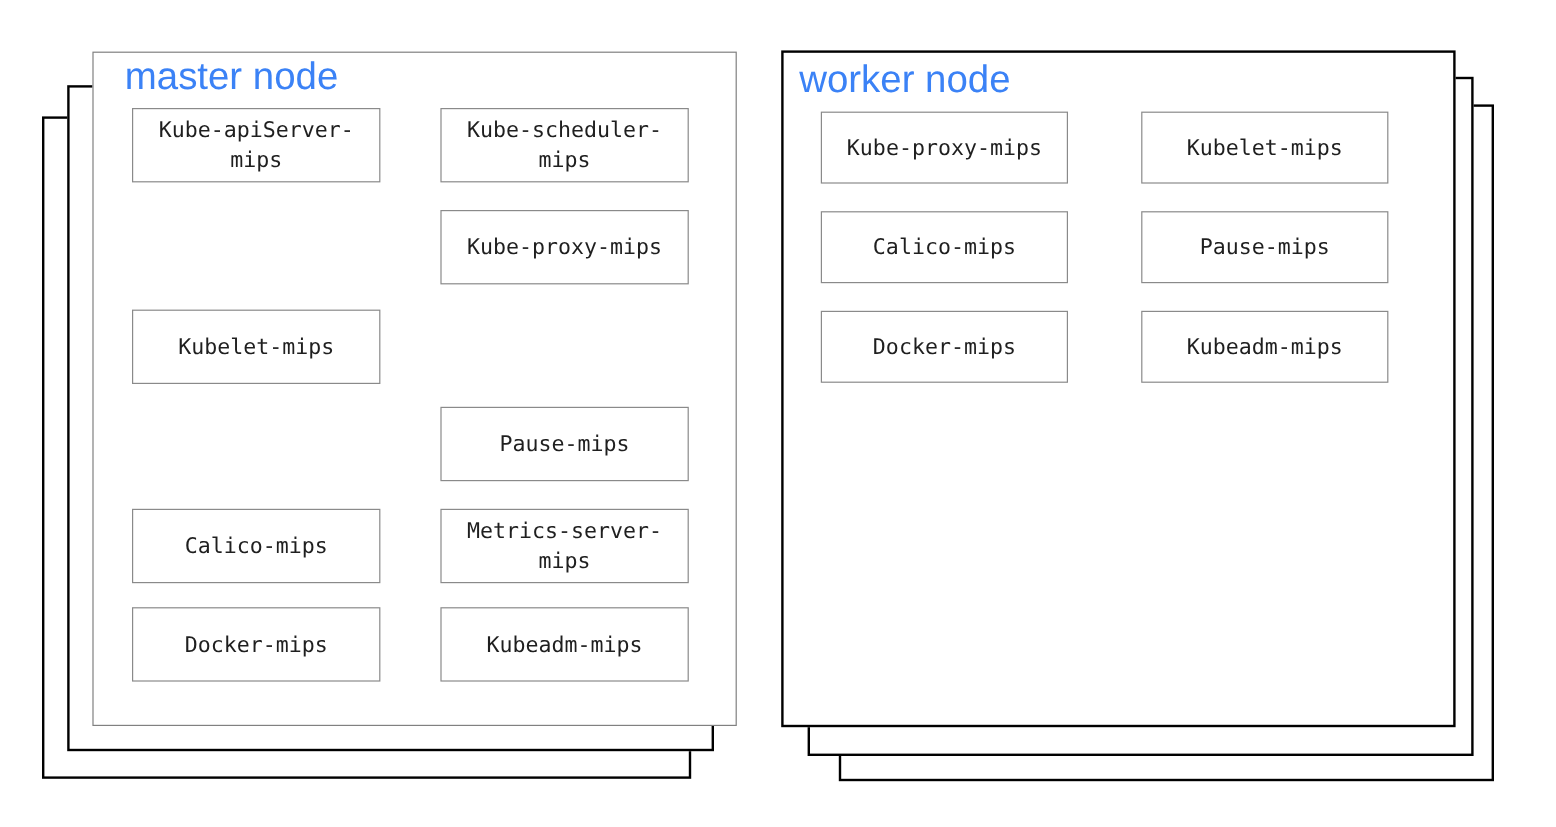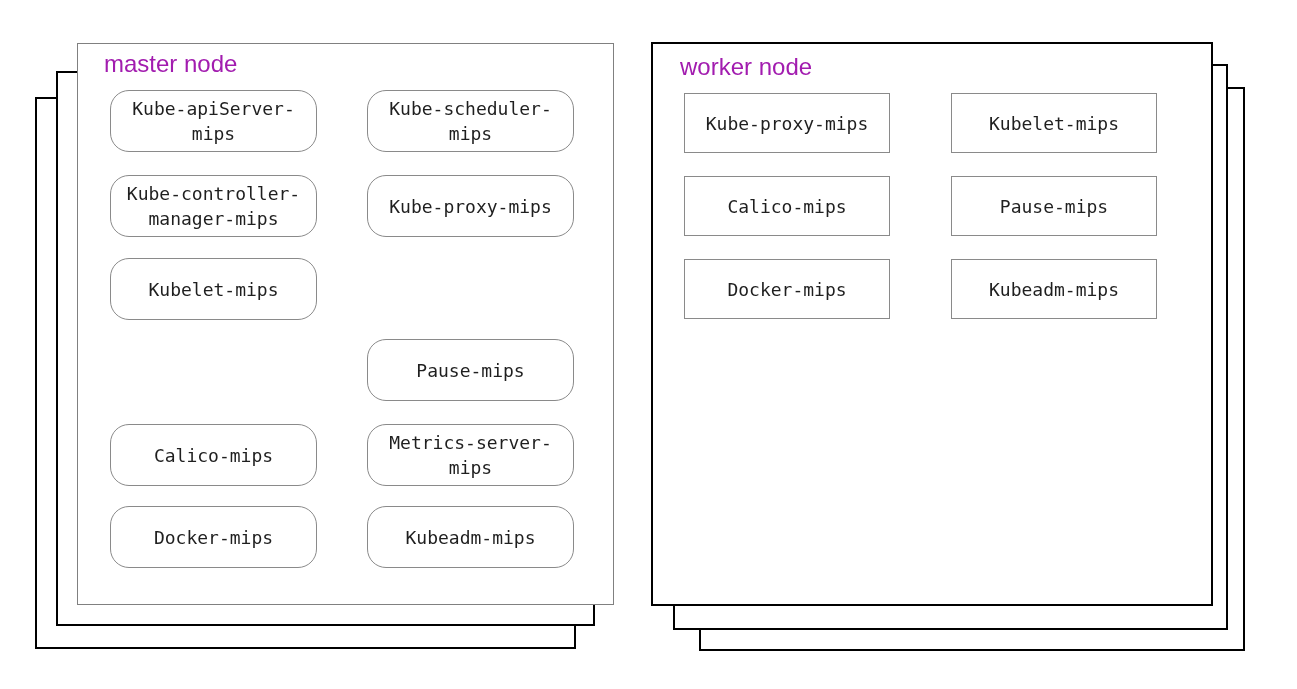--- a/index.html
+++ b/index.html
@@ -14,38 +14,38 @@
   .m-l3{left:35px;top:97px;width:541px;height:552px;}
   .m-l2{left:56px;top:71px;width:539px;height:555px;}
   .m-main{left:77px;top:43px;width:537px;height:562px;border:1.5px solid #808080;}
 
   
   .w-l3{left:699px;top:87px;width:546px;height:564px;}
   .w-l2{left:673px;top:64px;width:555px;height:566px;}
   .w-main{left:651px;top:42px;width:562px;height:564px;border:2px solid #000000;}
 
   .node-title{
-    position:absolute;font-size:24px;line-height:29px;color:#a21caf;
+    position:absolute;font-size:32px;line-height:29px;color:#3b82f6;
     font-family:"Liberation Sans",sans-serif;white-space:nowrap;
   }
   .m-main .node-title{left:26px;top:5px;}
-  .w-main .node-title{left:27px;top:8px;}
+  .w-main .node-title{left:13px;top:8px;}
 
   .comp{
     position:absolute;box-sizing:border-box;background:#ffffff;
     border:1px solid #8a8a8a;
     display:flex;align-items:center;justify-content:center;
   }
   .comp-label{
     font-family:"DejaVu Sans Mono","Liberation Mono",monospace;
     font-size:18px;line-height:25px;color:#1f1f1f;
     text-align:center;white-space:pre-line;
   }
   
-  .m-main .comp{width:207px;height:62px;border-radius:19px;}
+  .m-main .comp{width:207px;height:62px;}
   .m-c1{left:32px;}  .m-c2{left:289px;}
   .m-r1{top:46px;} .m-r2{top:131px;} .m-r3{top:214px;}
   .m-r4{top:295px;} .m-r5{top:380px;} .m-r6{top:462px;}
   
   .w-main .comp{width:206px;height:60px;}
   .w-c1{left:31px;} .w-c2{left:298px;}
   .w-r1{top:49px;} .w-r2{top:132px;} .w-r3{top:215px;}
 </style>
 </head>
 <body>
@@ -53,24 +53,20 @@
 <div class="canvas">
 
   <div class="layer m-l3"></div>
   <div class="layer m-l2"></div>
   <div class="node m-main">
     <div class="node-title">master node</div>
 
     <div class="comp m-c1 m-r1">
       <span class="comp-label">Kube-apiServer-
 mips</span>
-    </div>
-    <div class="comp m-c1 m-r2">
-      <span class="comp-label">Kube-controller-
-manager-mips</span>
     </div>
     <div class="comp m-c1 m-r3">
       <span class="comp-label">Kubelet-mips</span>
     </div>
     <div class="comp m-c1 m-r5">
       <span class="comp-label">Calico-mips</span>
     </div>
     <div class="comp m-c1 m-r6">
       <span class="comp-label">Docker-mips</span>
     </div>

